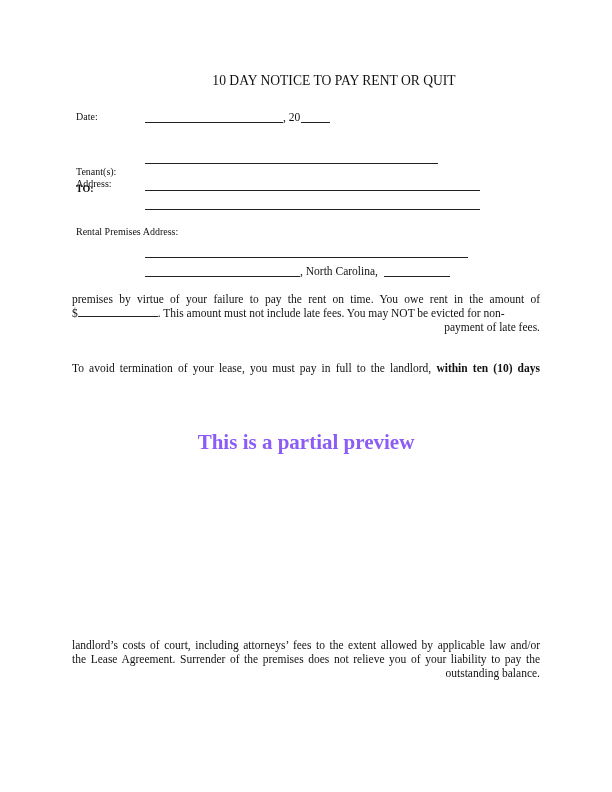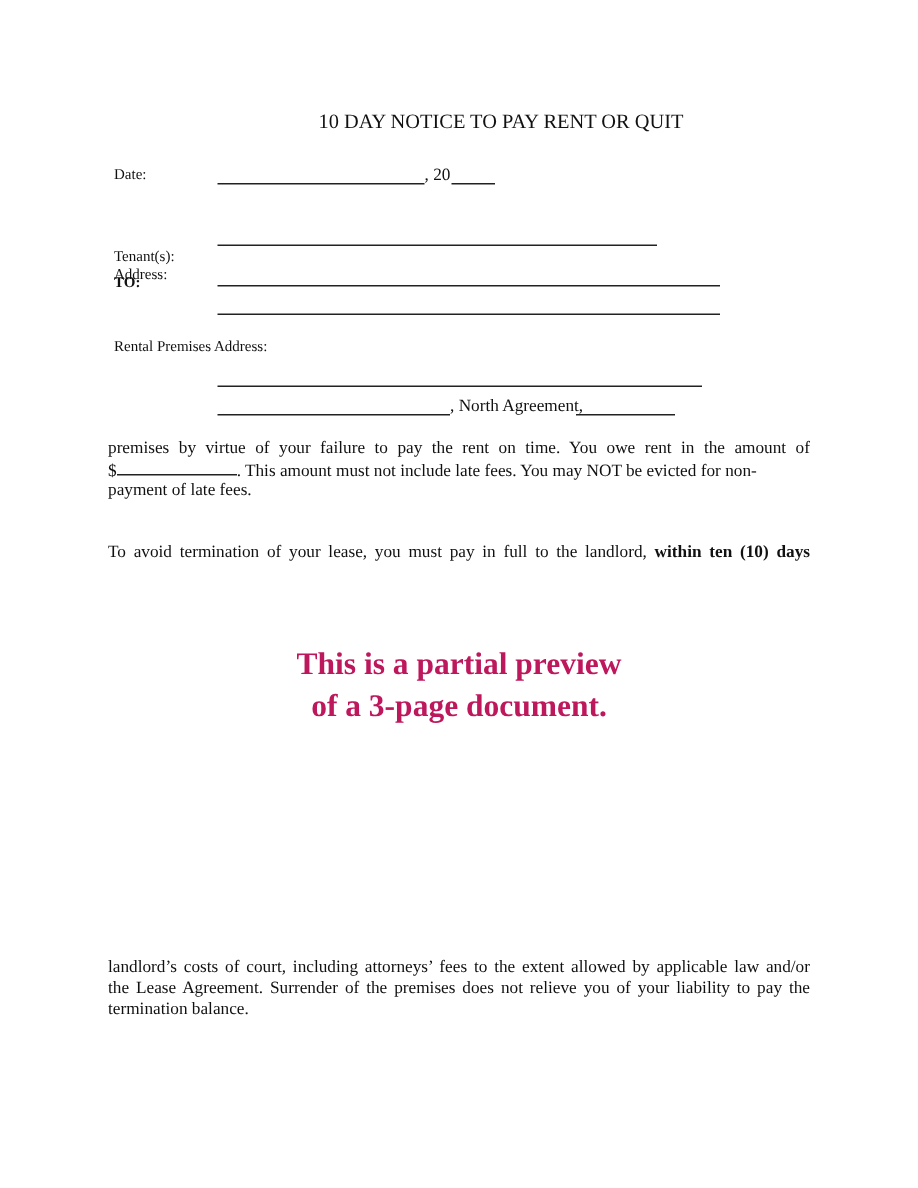--- a/index.html
+++ b/index.html
@@ -5,23 +5,23 @@
     html, body { margin: 0; padding: 0; background: #ffffff; }
     body { width: 612px; height: 792px; position: relative; overflow: hidden;
            font-family: "Liberation Serif", "DejaVu Serif", serif; color: #111; }
     .abs { position: absolute; white-space: nowrap; }
     .title { left: 0; width: 612px; top: 73px; text-align: center; font-weight: normal; font-size: 13.6px; padding-left: 28px; }
     .lbl { font-size: 10px; left: 76px; }
     .b { font-weight: bold; margin-top: 46px; }
     .line { position: absolute; border-bottom: 0.8px solid #222; height: 0; }
     .txt { font-size: 11.5px; text-align: right; }
     .para { position: absolute; left: 72px; width: 468px; font-size: 11.5px; line-height: 14.2px; text-align: justify; }
-    .para .last { text-align: left; }
+    .para .last { text-align: right; }
     .preview { left: 0; width: 612px; text-align: center; font-weight: bold; font-size: 21px;
-               color: #be185d; line-height: 28px; top: 428px; }
+               color: #8b5cf6; line-height: 28px; top: 428px; }
   </style>
 </head>
 <body>
 
 <div>
 
   <div class="abs title">10 DAY NOTICE TO PAY RENT OR QUIT</div>
 
   <div class="abs lbl" style="top:111px;">Date:</div>
   <div class="line" style="left:145px; width:138px; top:122px;"></div>
@@ -32,40 +32,39 @@
   <div class="abs lbl" style="top:151px;margin-top:15px;">Tenant(s):</div>
   <div class="line" style="left:145px; width:293px; top:163px;"></div>
 
   <div class="abs lbl" style="top:178px;">Address:</div>
   <div class="line" style="left:145px; width:335px; top:190px;"></div>
   <div class="line" style="left:145px; width:335px; top:209px;"></div>
 
   <div class="abs lbl" style="top:226px;">Rental Premises Address:</div>
   <div class="line" style="left:145px; width:323px; top:257px;"></div>
   <div class="line" style="left:145px; width:155px; top:276px;"></div>
-  <div class="abs txt" style="left:300px; top:265px;">, North Agreement,</div>
+  <div class="abs txt" style="left:300px; top:265px;">, North Carolina,</div>
   <div class="line" style="left:384px; width:66px; top:276px;"></div>
 
   <div class="para" style="top:292px;">
     <div style="text-align-last: justify;">premises by virtue of your failure to pay the rent on time. You owe rent in the amount of</div>
     <div style="position:relative; height:14.2px;">
       <span>$</span><span style="display:inline-block; width:80px; border-bottom:0.8px solid #222; height:10px; vertical-align:baseline;"></span><span>. This amount must not include late fees. You may NOT be evicted for non-</span>
     </div>
     <div class="last">payment of late fees.</div>
   </div>
 
   <div class="para" style="top:361px; text-align-last: justify;">
     <span>To avoid termination of your lease, you must pay in full to the landlord,</span>
     <span class="b">within ten (10) days</span>
   </div>
 
   <div class="abs preview">
     <div>This is a partial preview</div>
-    <div>of a 3-page document.</div>
   </div>
 
   <div class="para" style="top:638px;">
     <div style="text-align-last: justify;">landlord’s costs of court, including attorneys’ fees to the extent allowed by applicable law and/or</div>
     <div style="text-align-last: justify;">the Lease Agreement. Surrender of the premises does not relieve you of your liability to pay the</div>
-    <div class="last">termination balance.</div>
+    <div class="last">outstanding balance.</div>
   </div>
 
 </div>
 
 </body></html>

